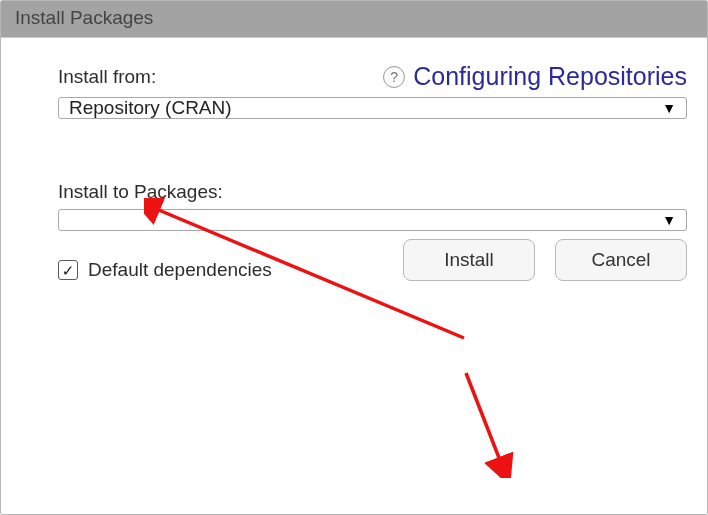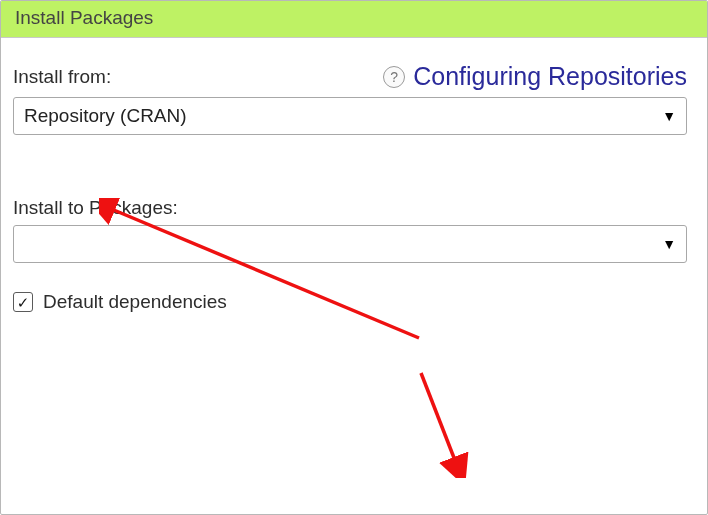--- a/index.html
+++ b/index.html
@@ -1,25 +1,25 @@
 <!DOCTYPE html>
 <html><head>
 <meta charset="utf-8">
 <style>
   * { box-sizing: border-box; margin: 0; padding: 0; }
   html, body { width: 708px; height: 515px; font-family: "Segoe UI", Arial, sans-serif; font-size: 18px; color: #333; background: #fff; }
   .window { width: 708px; height: 515px; border: 1px solid #b8b8b8; border-radius: 2px; overflow: hidden; }
-  .titlebar { background: #bef264; border-bottom: 1px solid #c9c9c9; padding: 6px 14px 8px 14px; font-size: 19px; color: #444; }
-  .body { padding: 24px 20px 18px 12px; position: relative; }
+  .titlebar { background: #a3a3a3; border-bottom: 1px solid #c9c9c9; padding: 6px 14px 8px 14px; font-size: 19px; color: #444; }
+  .body { padding: 24px 20px 18px 12px; position: relative; margin-left: 45px; }
   .row-top { display: flex; justify-content: space-between; align-items: center; margin-bottom: 6px; }
   .label { font-size: 19px; color: #2d2d2d; }
   .help-link { display: inline-flex; align-items: center; gap: 8px; }
   .help-circle { width: 22px; height: 22px; border: 1px solid #9a9a9a; border-radius: 50%; display: inline-flex; align-items: center; justify-content: center; font-size: 14px; color: #777; background: #fafafa; }
   .link { color: #2a2a9a; font-size: 25px; cursor: pointer; }
-  .select { width: 100%; height: 38px; border: 1px solid #a8a8a8; border-radius: 3px; background: #fff; padding: 4px 36px 4px 10px; font-size: 19px; color: #222; position: relative; display: flex; align-items: center; cursor: pointer; }
+  .select { width: 100%; height: 22px; border: 1px solid #a8a8a8; border-radius: 3px; background: #fff; padding: 4px 36px 4px 10px; font-size: 19px; color: #222; position: relative; display: flex; align-items: center; cursor: pointer; }
   .select .caret { position: absolute; right: 10px; top: 50%; transform: translateY(-50%); color: #000; font-size: 14px; }
   .spacer-md { height: 28px; }
   .spacer-sm { height: 6px; }
   .input { width: 100%; height: 44px; border: 2px solid #d6a84f; border-radius: 2px; background: #fff; padding: 4px 10px; font-size: 21px; color: #222; outline: none; }
   .check-row { display: flex; align-items: center; gap: 10px; margin-top: 28px; }
   .checkbox { width: 20px; height: 20px; border: 1.5px solid #5a5a5a; border-radius: 3px; display: inline-flex; align-items: center; justify-content: center; font-size: 15px; color: #111; background: #fff; cursor: pointer; line-height: 1; }
   .buttons { position: absolute; right: 20px; bottom: 18px; display: flex; gap: 20px; }
   .btn { width: 132px; height: 42px; border: 1.5px solid #b8b8b8; border-radius: 8px; background: #f6f6f6; font-size: 19px; color: #333; cursor: pointer; display: inline-flex; align-items: center; justify-content: center; }
   .arrow-svg { position: absolute; pointer-events: none; }
 </style>
@@ -73,15 +73,19 @@
 
     <svg class="arrow-svg" style="left:400px; top:330px;" width="90" height="110">
       <defs>
         <marker id="ah2" viewBox="0 0 10 10" refX="2" refY="5" markerWidth="9" markerHeight="9" orient="auto">
           <path d="M 0 0 L 10 5 L 0 10 z" fill="#e11"></path>
         </marker>
       </defs>
       <line x1="20" y1="5" x2="55" y2="95" stroke="#e11" stroke-width="3.5" marker-end="url(#ah2)"></line>
     </svg>
 
+    <div class="buttons">
+      <button class="btn">Install</button>
+      <button class="btn">Cancel</button>
+    </div>
 
   </div>
 </div>
 
 </body></html>

